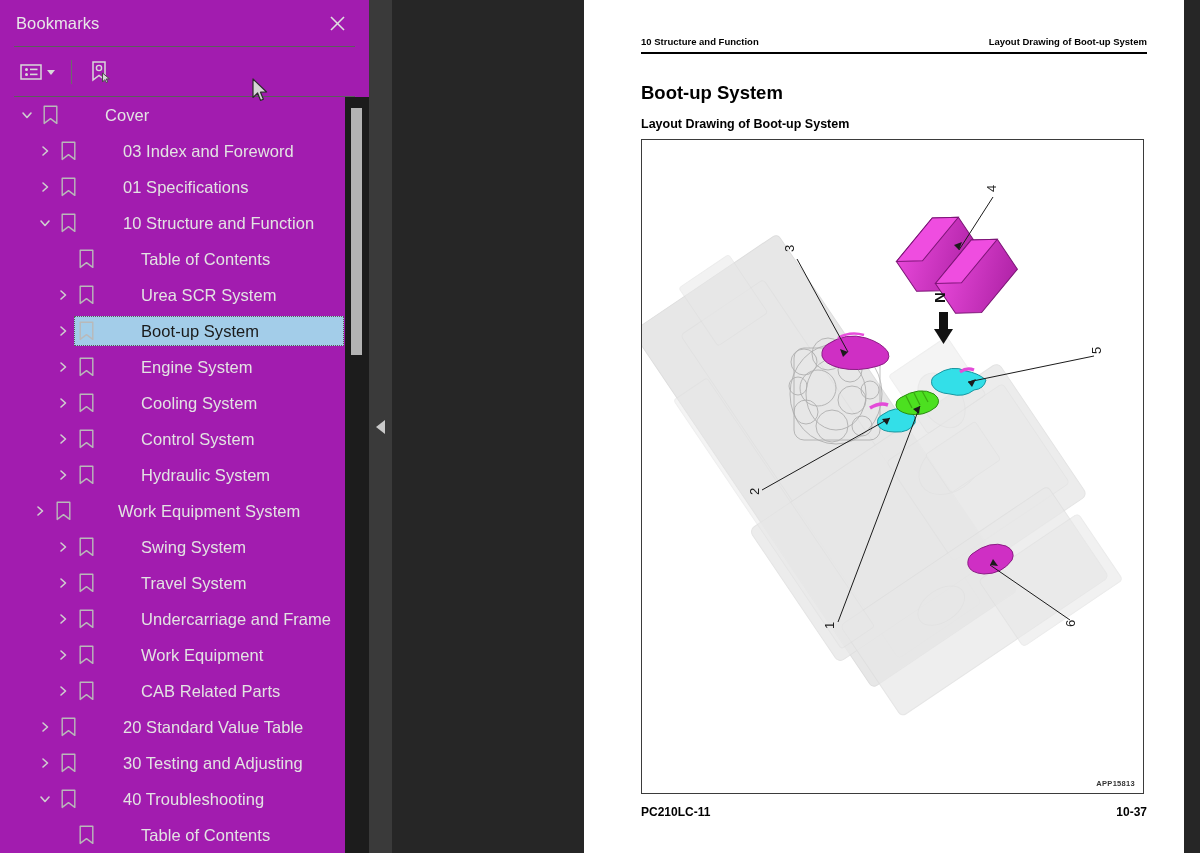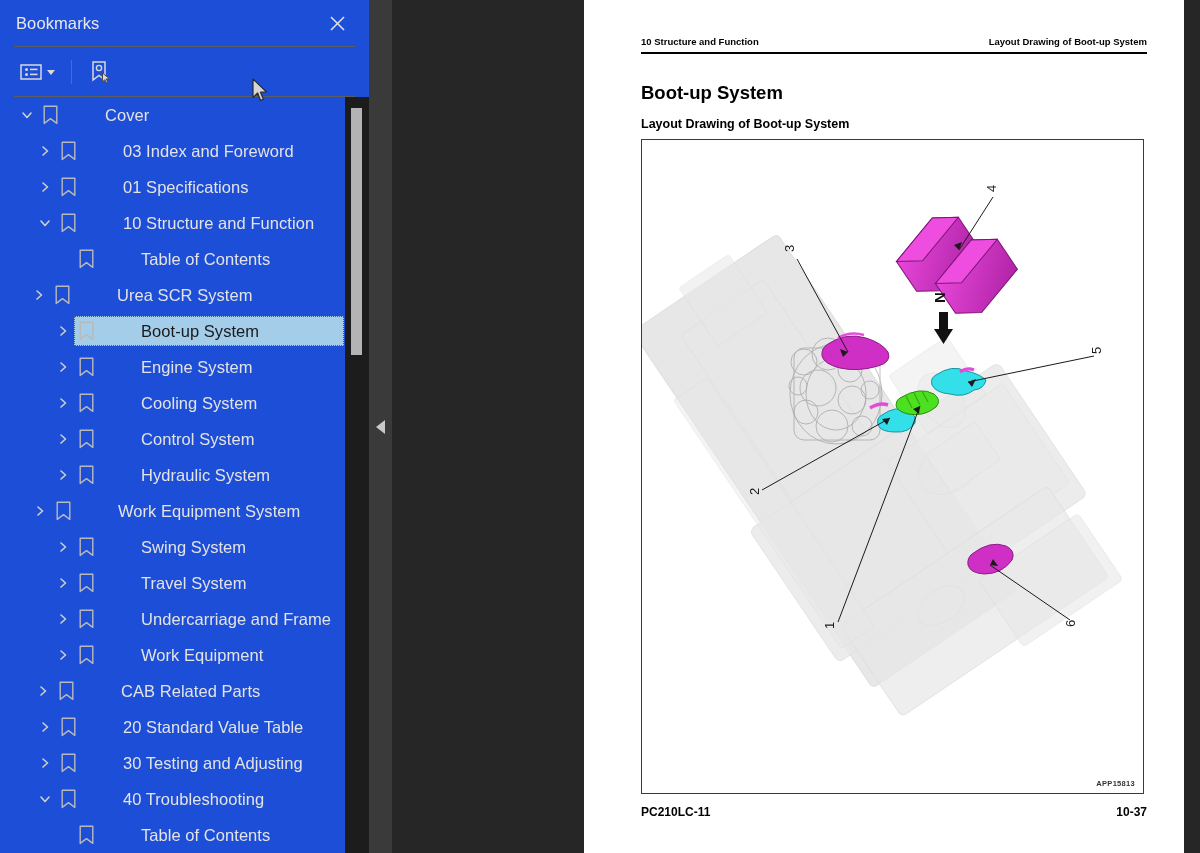--- a/index.html
+++ b/index.html
@@ -8,21 +8,21 @@
     background: #262626;
     font-family: "Liberation Sans", sans-serif;
     overflow: hidden;
   }
   #app { position: relative; width: 1200px; height: 853px; display: flex; }
 
   
   .panel {
     position: relative;
     width: 369px; height: 853px;
-    background: #1d4ed8;
+    background: #a21caf;
     color: #e6e6e6;
     flex: 0 0 369px;
   }
   .panel-header {
     position: relative;
     height: 47px;
     display: flex; align-items: center;
     padding: 0 14px 0 16px;
   }
   .panel-title {
@@ -299,21 +299,21 @@
             <span class="twisty"></span>
             <span class="sel-wrap">
               <span class="bm-ico">
                 <svg width="15" height="20" viewBox="0 0 15 20">
                   <path d="M1.2 1.2 H13.8 V18.4 L7.5 13.6 L1.2 18.4 Z" fill="none" stroke="#b9b9b9" stroke-width="1.4" stroke-linejoin="round"></path>
                 </svg>
               </span>
               <span class="row-label">Table of Contents</span>
             </span>
           </div>
-          <div class="row" style="padding-left: 28px;">
+          <div class="row" style="padding-left: 52px;">
             <span class="twisty">
               <svg width="14" height="14" viewBox="0 0 14 14">
                 <path d="M5 3 L9.5 7 L5 11" fill="none" stroke="#cfcfcf" stroke-width="1.6" stroke-linecap="round" stroke-linejoin="round"></path>
               </svg>
             </span>
             <span class="sel-wrap">
               <span class="bm-ico">
                 <svg width="15" height="20" viewBox="0 0 15 20">
                   <path d="M1.2 1.2 H13.8 V18.4 L7.5 13.6 L1.2 18.4 Z" fill="none" stroke="#b9b9b9" stroke-width="1.4" stroke-linejoin="round"></path>
                 </svg>
@@ -464,21 +464,21 @@
             </span>
             <span class="sel-wrap">
               <span class="bm-ico">
                 <svg width="15" height="20" viewBox="0 0 15 20">
                   <path d="M1.2 1.2 H13.8 V18.4 L7.5 13.6 L1.2 18.4 Z" fill="none" stroke="#b9b9b9" stroke-width="1.4" stroke-linejoin="round"></path>
                 </svg>
               </span>
               <span class="row-label">Work Equipment</span>
             </span>
           </div>
-          <div class="row" style="padding-left: 32px;">
+          <div class="row" style="padding-left: 52px;">
             <span class="twisty">
               <svg width="14" height="14" viewBox="0 0 14 14">
                 <path d="M5 3 L9.5 7 L5 11" fill="none" stroke="#cfcfcf" stroke-width="1.6" stroke-linecap="round" stroke-linejoin="round"></path>
               </svg>
             </span>
             <span class="sel-wrap">
               <span class="bm-ico">
                 <svg width="15" height="20" viewBox="0 0 15 20">
                   <path d="M1.2 1.2 H13.8 V18.4 L7.5 13.6 L1.2 18.4 Z" fill="none" stroke="#b9b9b9" stroke-width="1.4" stroke-linejoin="round"></path>
                 </svg>

